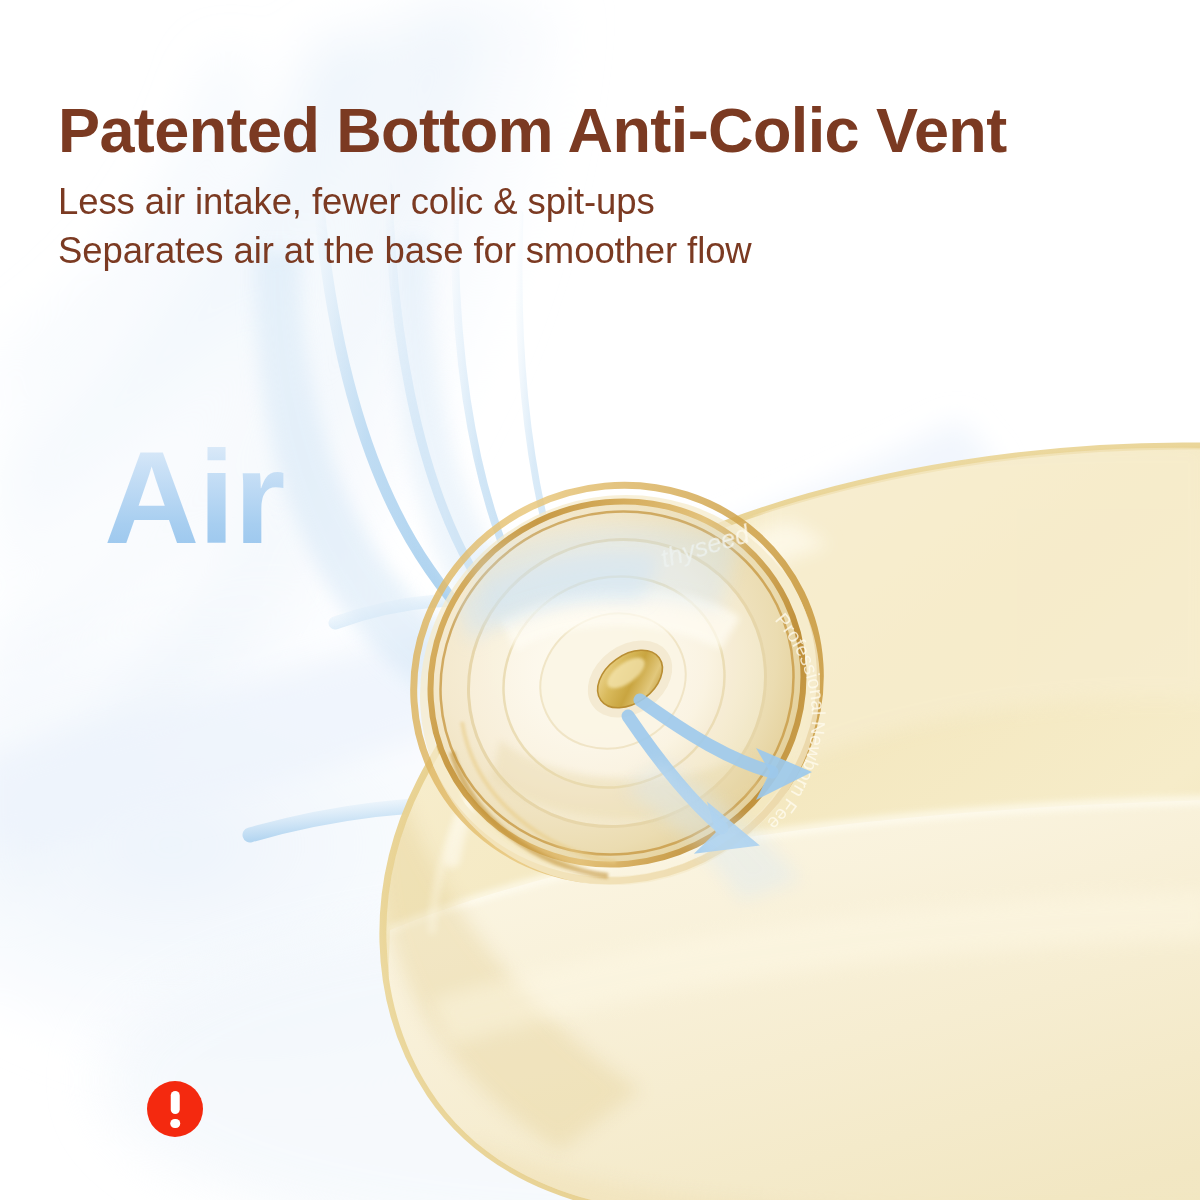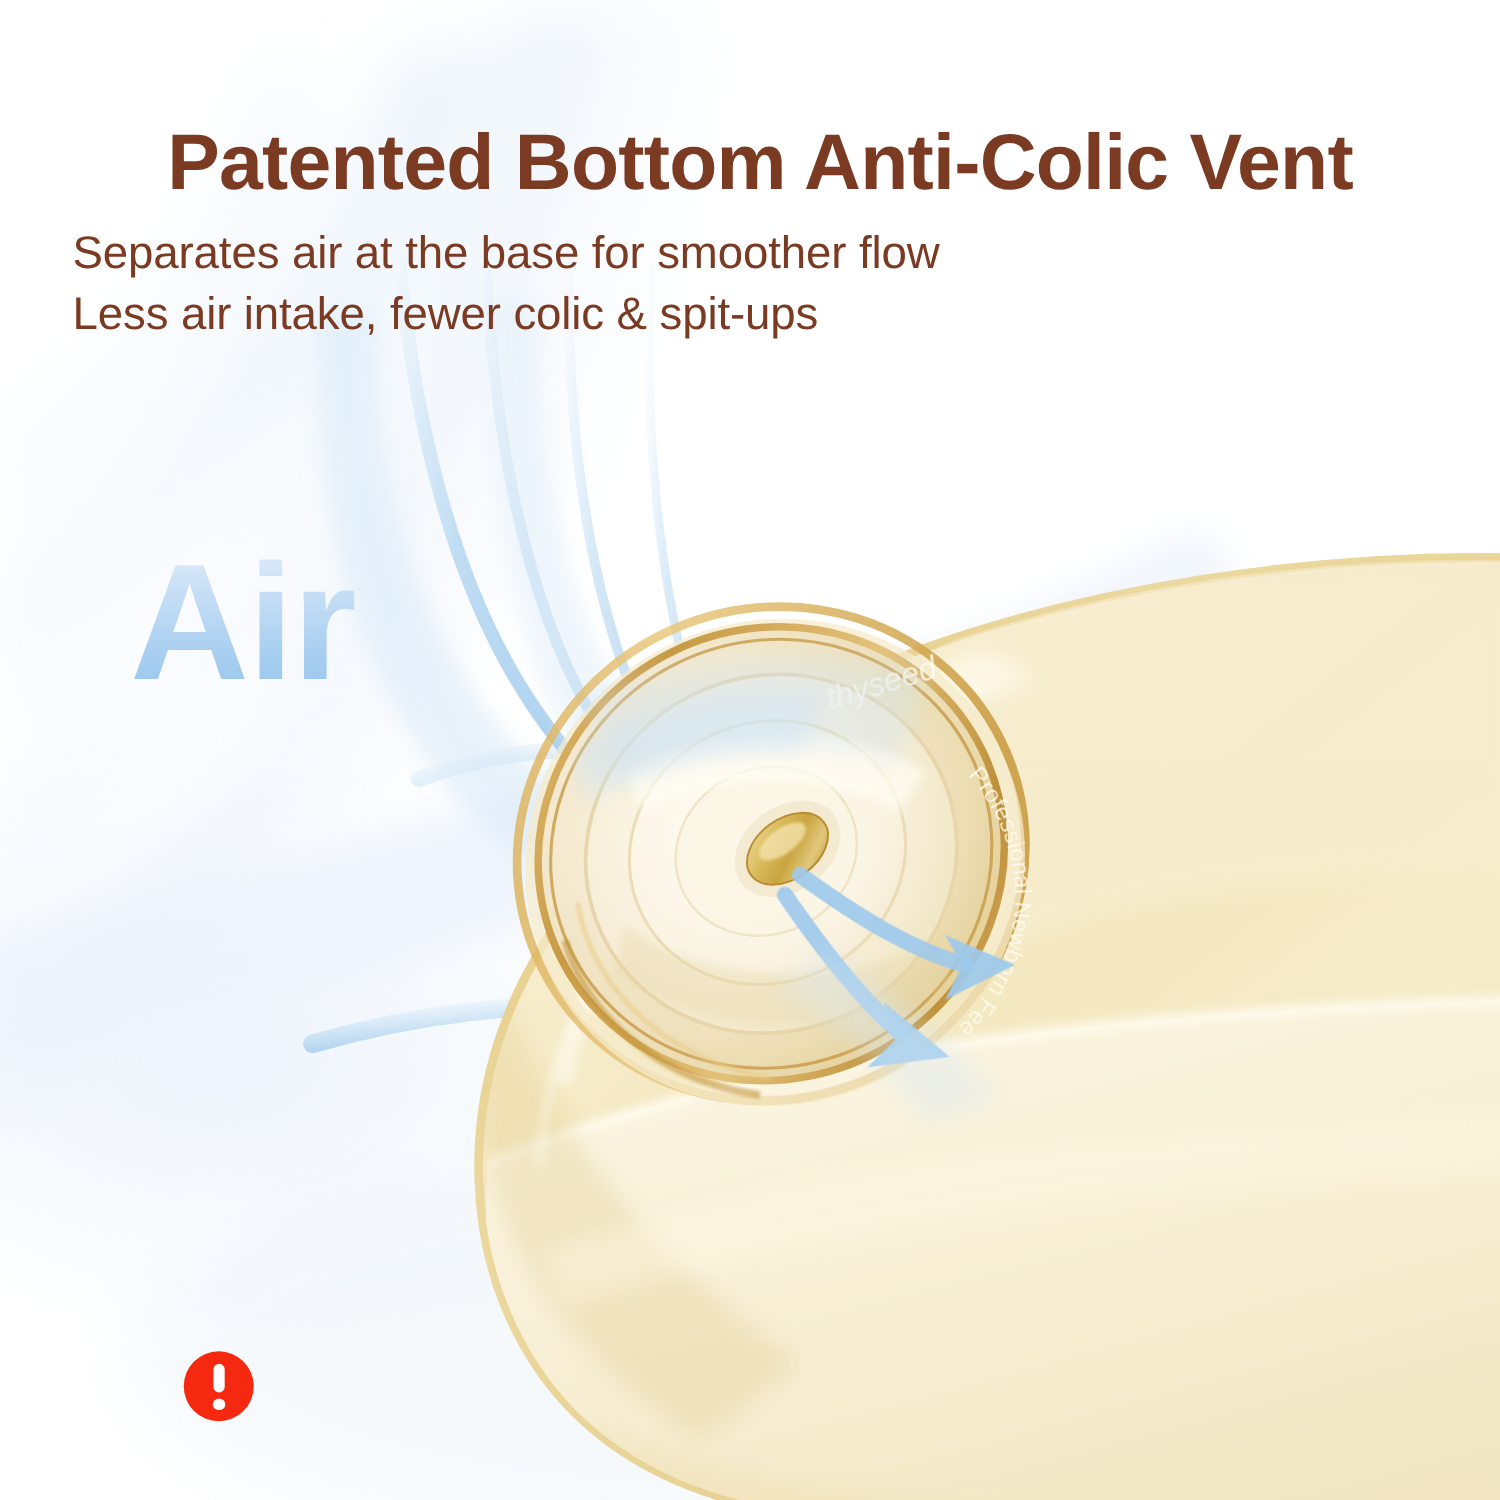--- a/index.html
+++ b/index.html
@@ -35,21 +35,20 @@
   }
   .headline {
     font-family: "Liberation Sans", sans-serif;
     font-weight: bold;
     font-size: 63px;
     line-height: 1.02;
     letter-spacing: -0.6px;
     color: #7B3A22;
     margin: 0;
     white-space: nowrap;
-    text-align: center;
   }
   .subline {
     font-family: "Liberation Sans", sans-serif;
     font-weight: normal;
     font-size: 36.5px;
     line-height: 1.34;
     letter-spacing: -0.1px;
     color: #7B3A22;
     margin: 0;
     white-space: nowrap;
@@ -384,22 +383,22 @@
       <path d="M 470 560 C 560 520 660 516 740 540 L 720 610 C 640 588 556 594 492 628 Z" fill="#CBE2F5"></path>
       <path d="M 660 760 C 720 800 770 840 800 880 L 742 900 C 712 858 670 818 624 790 Z" fill="#D5E7F7"></path>
     </g>
   </svg>
 
   <div class="air-word">Air</div>
 
   <div class="text-block">
     <h1 class="headline">Patented Bottom Anti-Colic Vent</h1>
     <div class="sub-wrap">
+      <p class="subline">Less air intake, fewer colic &amp; spit-ups</p>
       <p class="subline">Separates air at the base for smoother flow</p>
-      <p class="subline">Less air intake, fewer colic &amp; spit-ups</p>
     </div>
   </div>
 
   <div class="caption-row">
     <span class="warn-icon"></span>
   </div>
 
 </div>
 
 </body></html>

